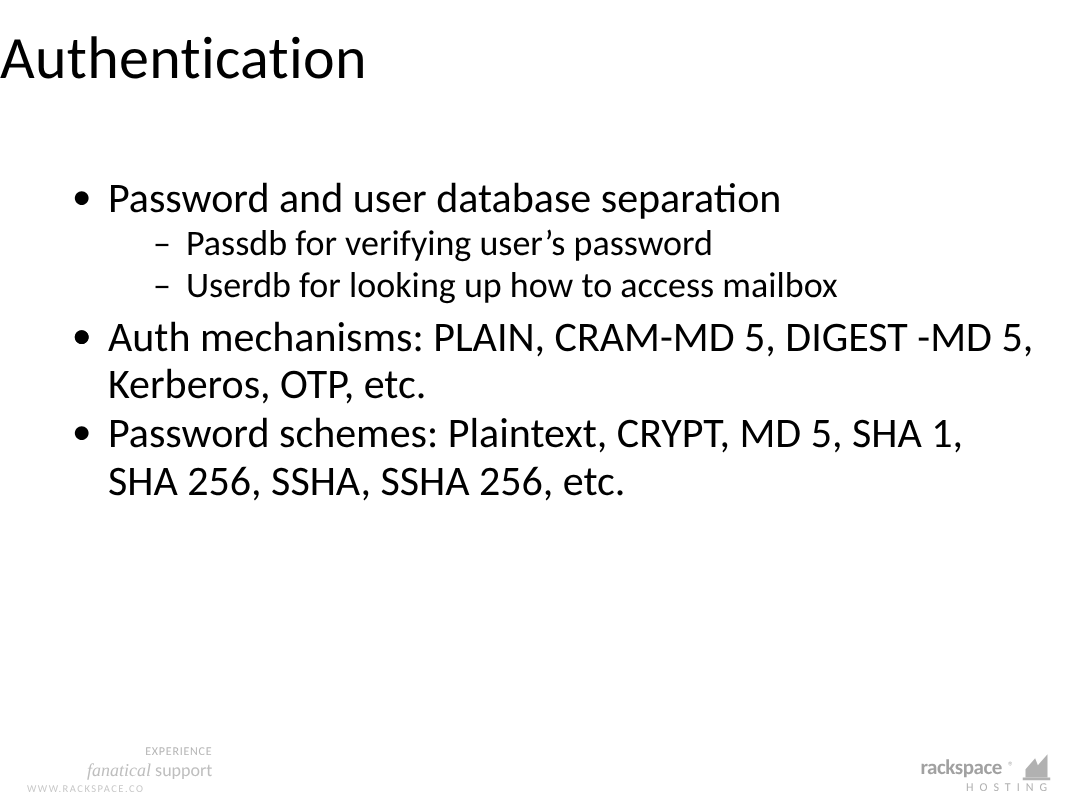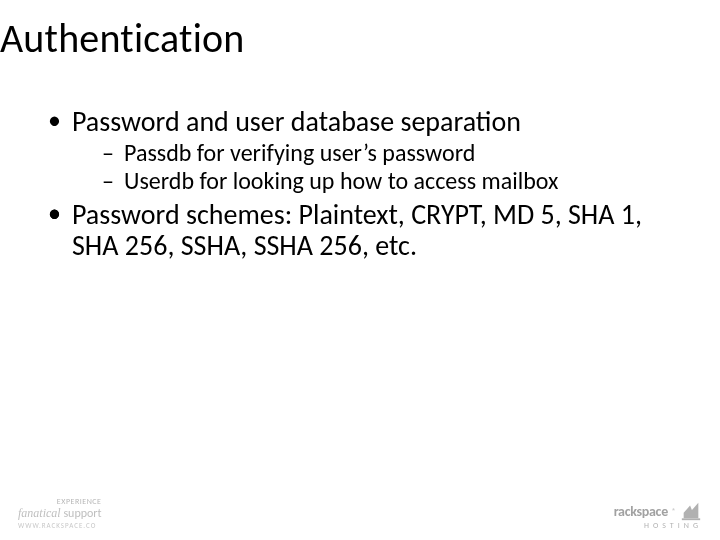--- a/index.html
+++ b/index.html
@@ -23,21 +23,21 @@
     top: 14px;
     left: 0;
     width: 100%;
     text-align: left;
     font-size: 40px;
     font-weight: 400;
     letter-spacing: 0.2px;
   }
   .body {
     position: absolute;
-    top: 106px;
+    top: 116px;
     left: 44px;
     right: 30px;
   }
   ul.lvl1 {
     list-style: none;
     margin: 0;
     padding: 0;
   }
   ul.lvl1 > li {
     position: relative;
@@ -85,20 +85,21 @@
     color: #7a7a7a;
     text-align: right;
   }
   .footer-left .fan {
     font-size: 12px;
     color: #8a8a8a;
   }
   .footer-left .fan .script {
     font-style: italic;
     font-family: "Segoe Script", "Comic Sans MS", cursive;
+    margin-left: 40px;
   }
   .footer-left .url {
     font-size: 7px;
     letter-spacing: 1px;
     color: #9a9a9a;
   }
 
   .footer-right {
     position: absolute;
     right: 18px;
@@ -144,20 +145,23 @@
       <li>
         <span>Password and user database separation</span>
         <ul class="lvl2">
           <li><span>Passdb for verifying user’s password</span></li>
           <li><span>Userdb for looking up how to access mailbox</span></li>
         </ul>
       </li>
       <li>
       </li>
       <li>
+        <span>Auth mechanisms: PLAIN, CRAM-MD 5, DIGEST -MD 5, Kerberos, OTP, etc.</span>
+      </li>
+      <li>
         <span>Password schemes: Plaintext, CRYPT, MD 5, SHA 1, SHA 256, SSHA, SSHA 256, etc.</span>
       </li>
     </ul>
   </div>
 
   <div class="footer-left">
     <div class="exp">EXPERIENCE</div>
     <div class="fan">
       <span class="script">fanatical</span>
       <span>support</span>

